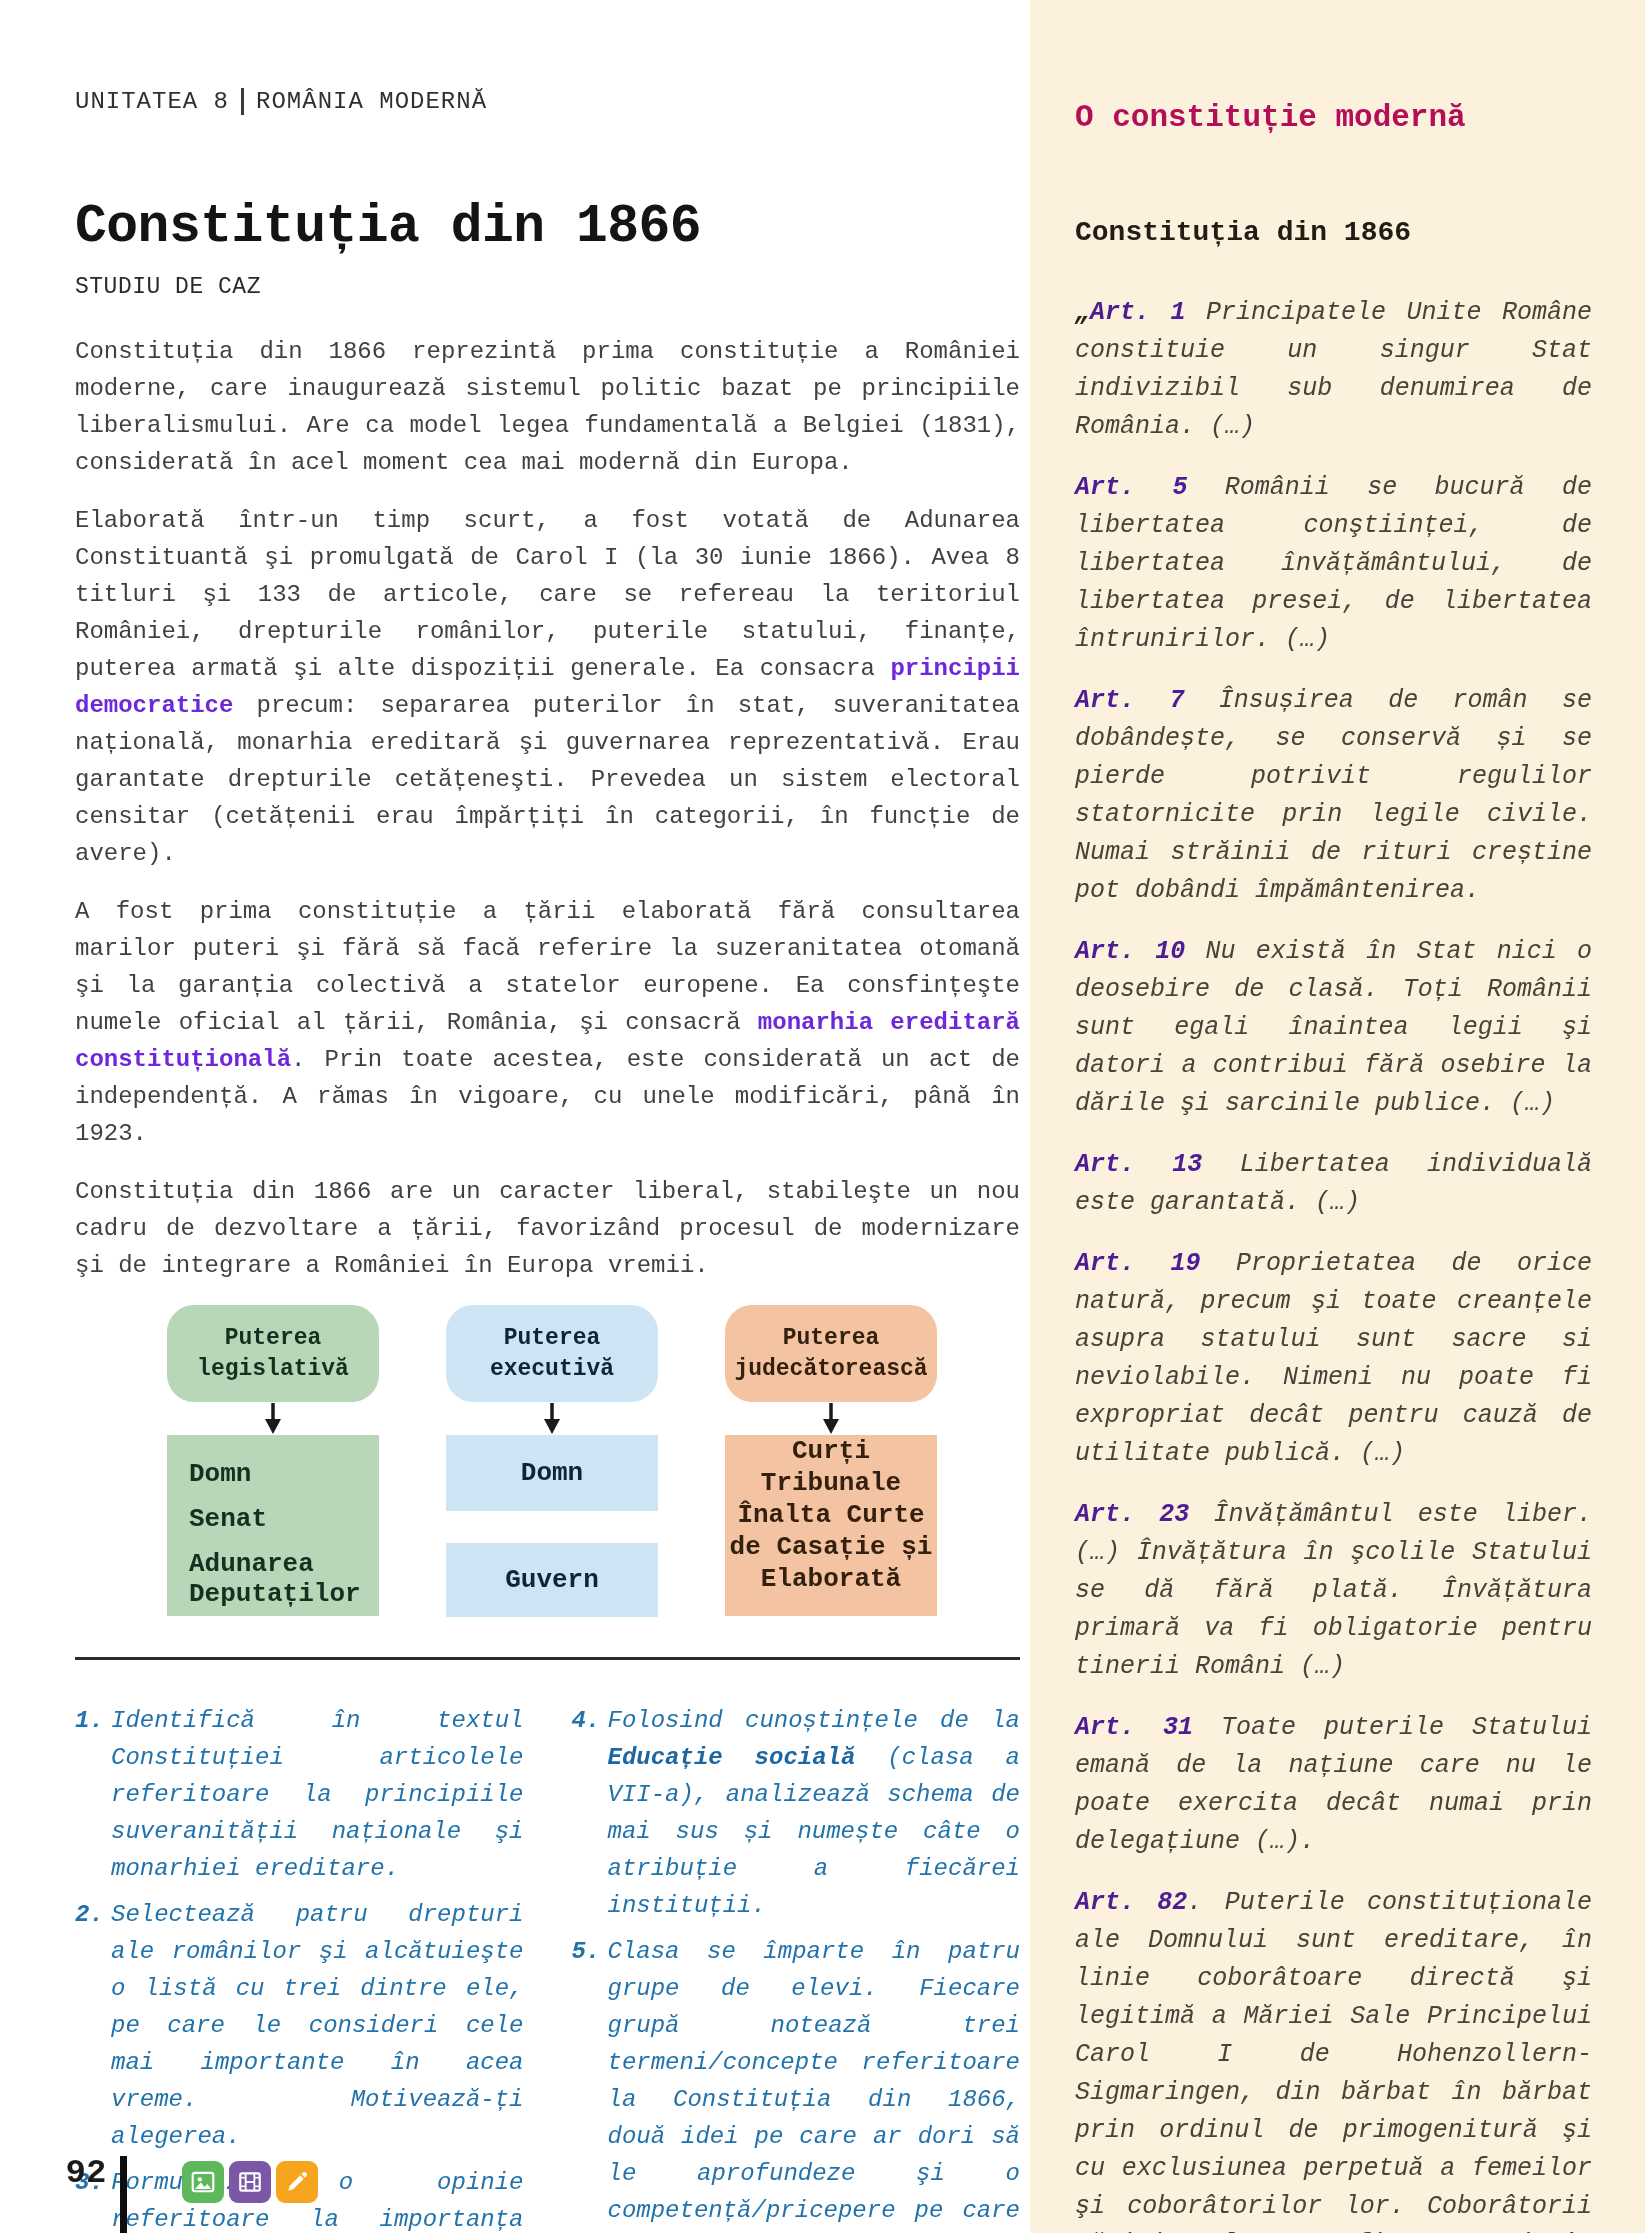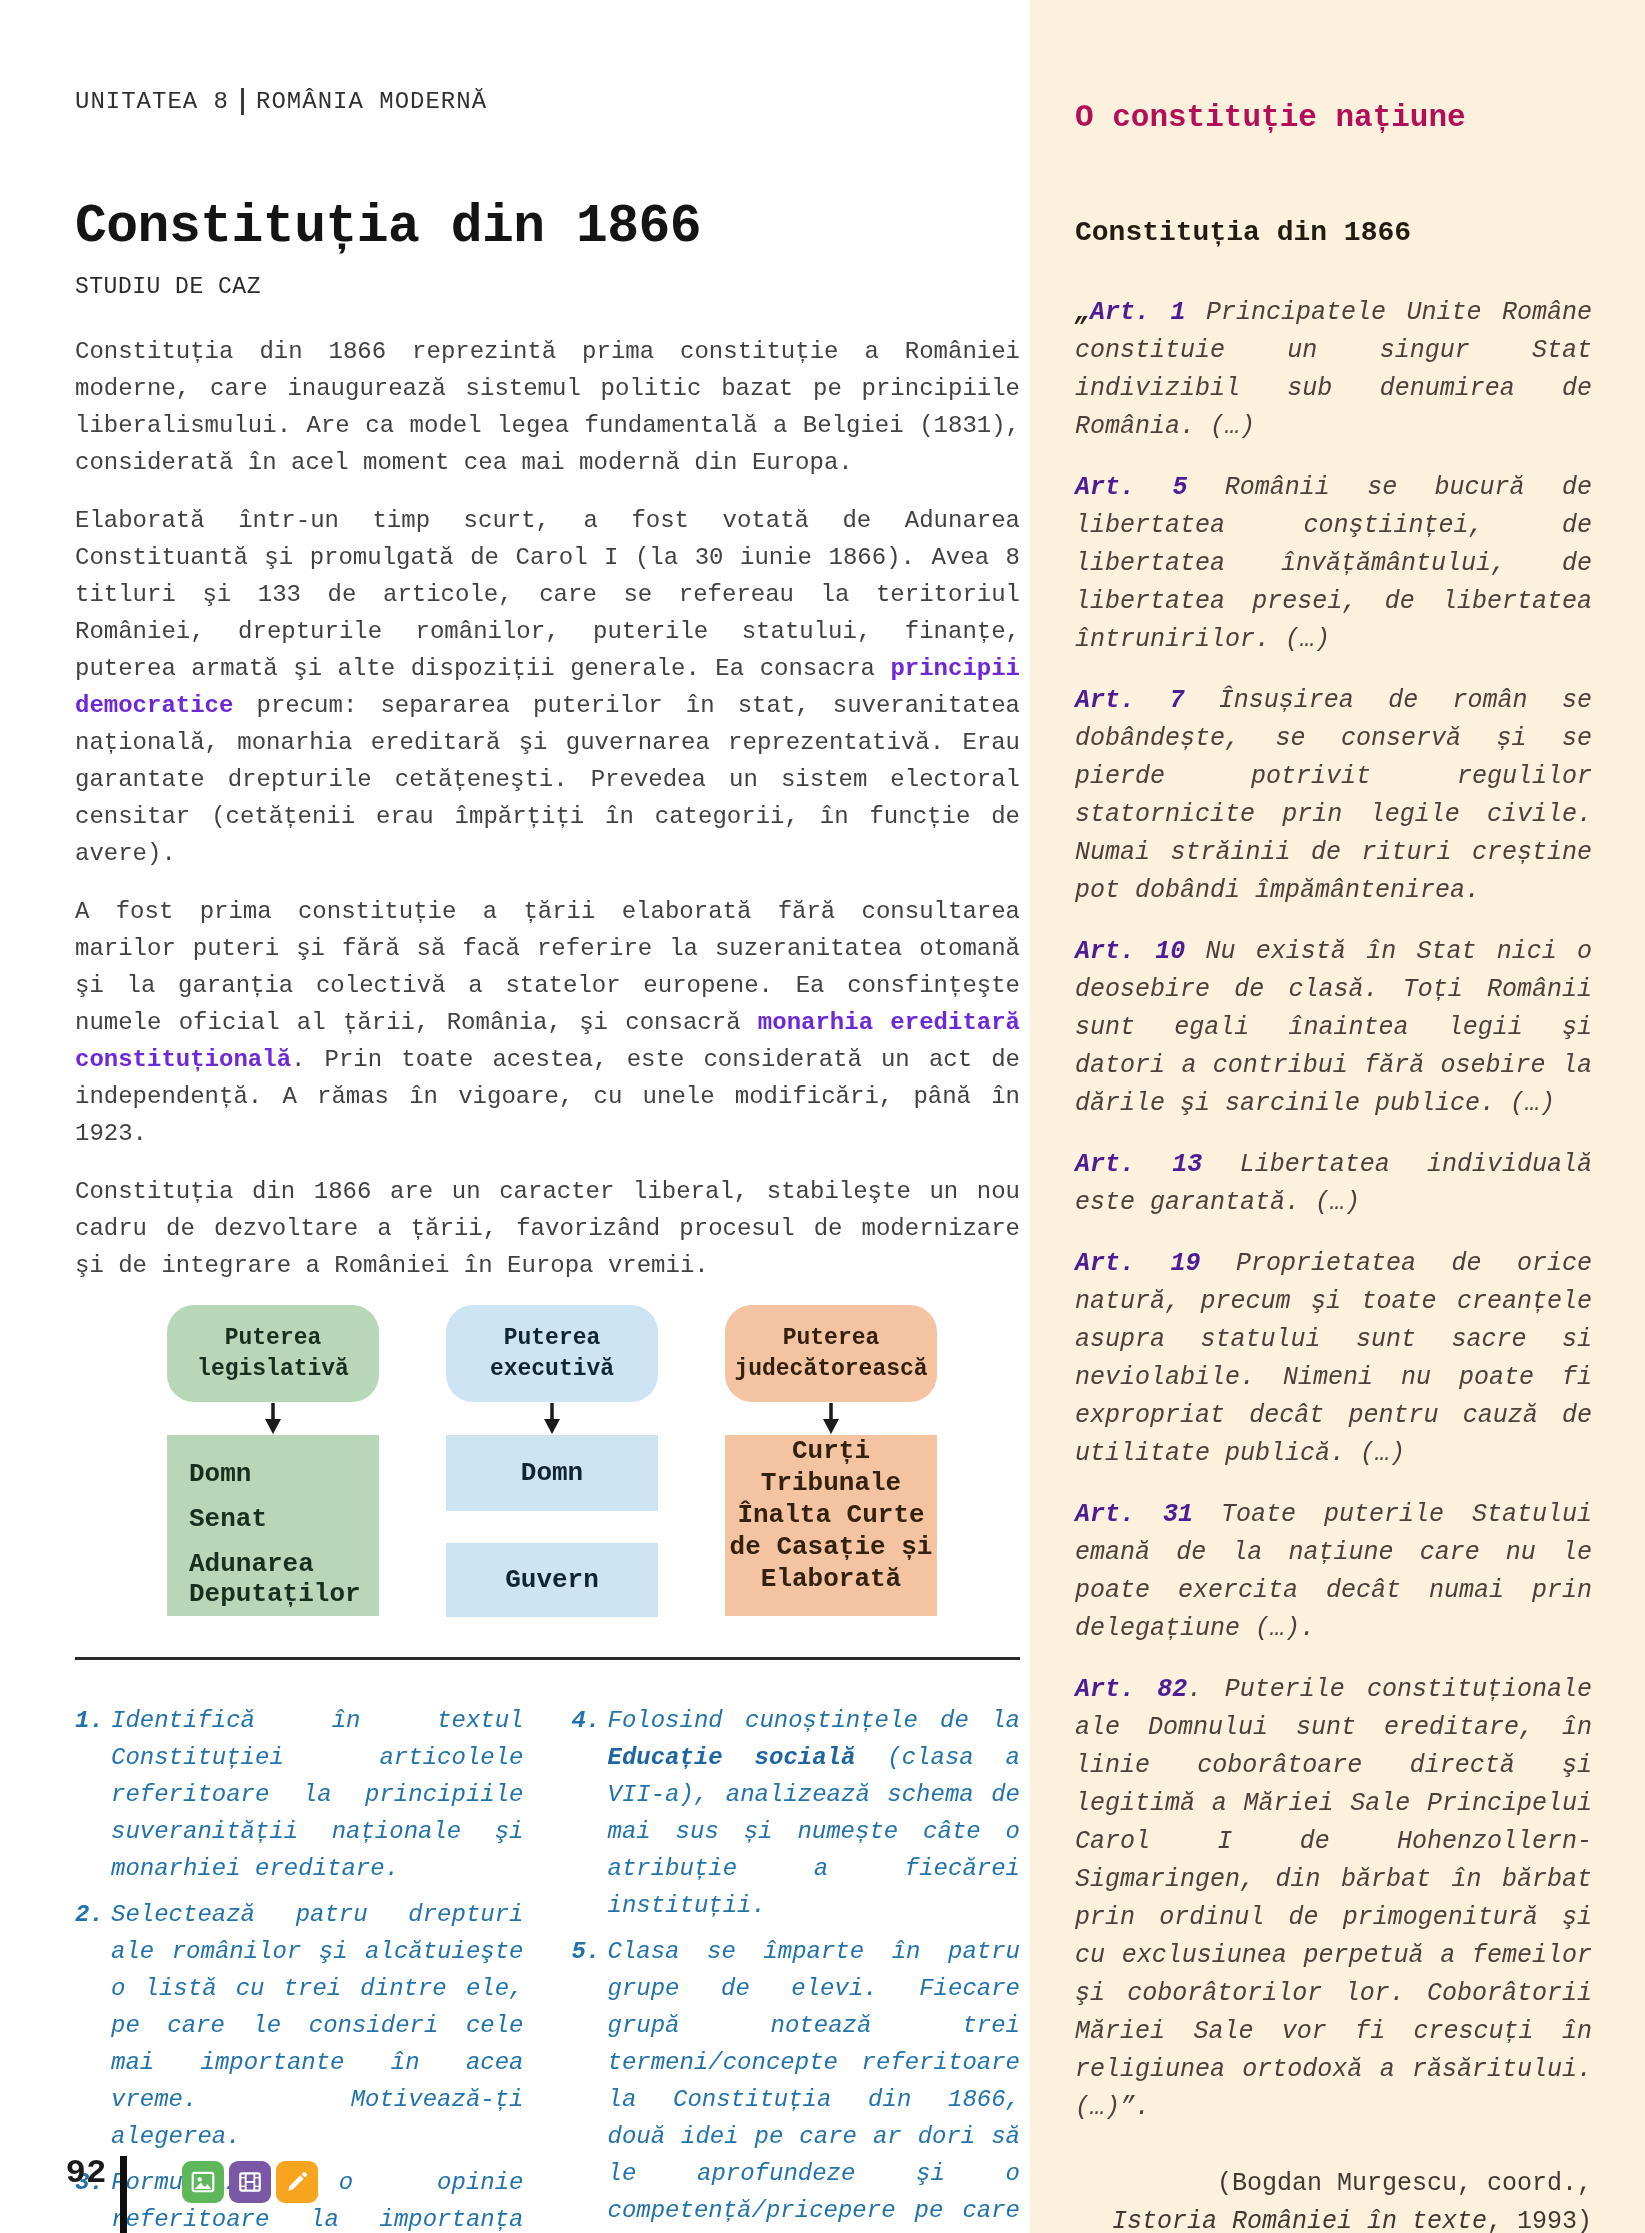--- a/index.html
+++ b/index.html
@@ -195,29 +195,30 @@
           <div class="ex-item">
             <span class="ex-num">5.</span>
             <span class="ex-text"><span>Clasa se împarte în patru grupe de elevi. Fiecare grupă notează trei termeni/concepte referitoare la Constituția din 1866, două idei pe care ar dori să le aprofundeze şi o competență/pricepere pe care elevii consideră că au dobândit-o în urma activităților de învățare. După 20 de minute, fiecare grupă prezintă rezultatele, care sunt discutate în clasă.</span></span>
           </div>
         </div>
     </div>
 
   </div>
 
   <div class="sidebar">
-    <h2 class="sb-title">O constituție națiune</h2>
+    <h2 class="sb-title">O constituție modernă</h2>
     <h3 class="sb-heading">Constituția din 1866</h3>
     <div class="articles" id="articles">
         <p class="article"><span class="quote-mark">„</span><b class="art-label">Art. 1</b> Principatele Unite Române constituie un singur Stat indivizibil sub denumirea de România. (…)</p>
         <p class="article"><b class="art-label">Art. 5</b> Românii se bucură de libertatea conştiinței, de libertatea învățământului, de libertatea presei, de libertatea întrunirilor. (…)</p>
         <p class="article"><b class="art-label">Art. 7</b> Însușirea de român se dobândește, se conservă și se pierde potrivit regulilor statornicite prin legile civile. Numai străinii de rituri creștine pot dobândi împământenirea.</p>
         <p class="article"><b class="art-label">Art. 10</b> Nu există în Stat nici o deosebire de clasă. Toți Românii sunt egali înaintea legii şi datori a contribui fără osebire la dările şi sarcinile publice. (…)</p>
         <p class="article"><b class="art-label">Art. 13</b> Libertatea individuală este garantată. (…)</p>
         <p class="article"><b class="art-label">Art. 19</b> Proprietatea de orice natură, precum şi toate creanțele asupra statului sunt sacre si neviolabile. Nimeni nu poate fi expropriat decât pentru cauză de utilitate publică. (…)</p>
+        <p class="article"><b class="art-label">Art. 23</b> Învățământul este liber. (…) Învățătura în şcolile Statului se dă fără plată. Învățătura primară va fi obligatorie pentru tinerii Români (…)</p>
         <p class="article"><b class="art-label">Art. 31</b> Toate puterile Statului emană de la națiune care nu le poate exercita decât numai prin delegațiune (…).</p>
         <p class="article"><b class="art-label">Art. 82</b><span>.</span> Puterile constituționale ale Domnului sunt ereditare, în linie coborâtoare directă şi legitimă a Măriei Sale Principelui Carol I de Hohenzollern-Sigmaringen, din bărbat în bărbat prin ordinul de primogenitură şi cu exclusiunea perpetuă a femeilor şi coborâtorilor lor. Coborâtorii Măriei Sale vor fi crescuți în religiunea ortodoxă a răsăritului. (…)”.</p>
       </div>
     <div class="source">
       <span>(Bogdan Murgescu, coord.,</span><br>
       <span class="it">Istoria României în texte</span><span>, 1993)</span>
     </div>
   </div>
 
   <div class="footer">

